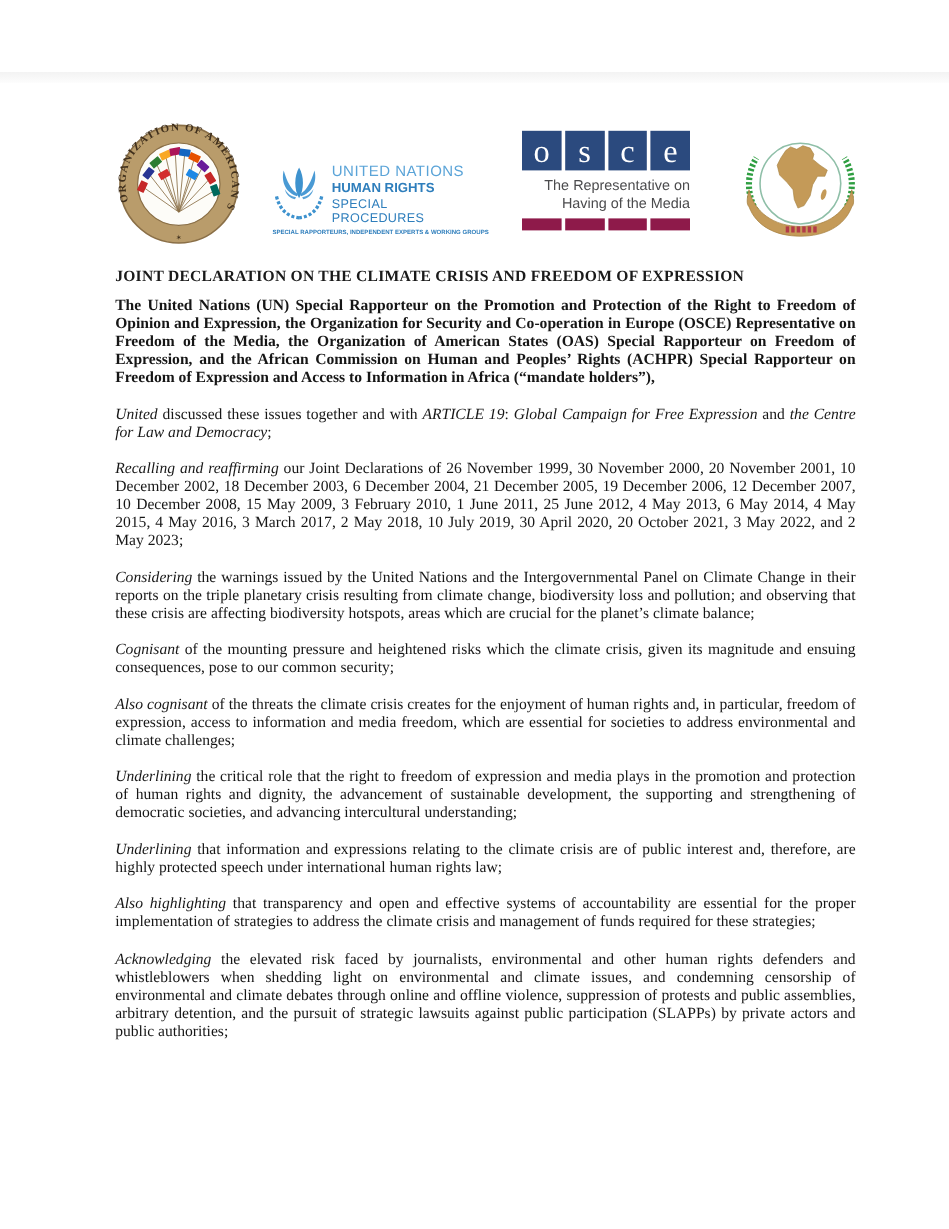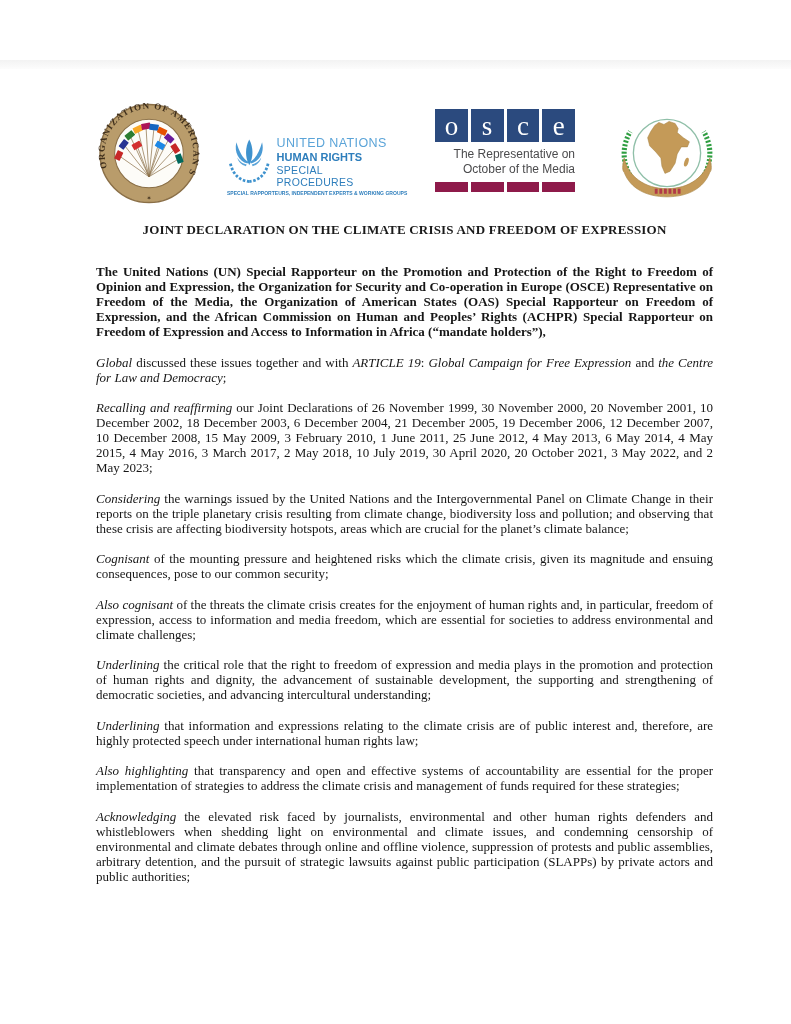--- a/index.html
+++ b/index.html
@@ -40,22 +40,22 @@
   .osce-caption {
     font-family:"Liberation Sans", sans-serif; font-size:12px; color:#4B4B4D;
     text-align:right; line-height:14.5px; margin:5px 0 6px;
   }
   .osce-bars { display:flex; gap:3px; }
   .osce-bar { flex:1; height:10px; background:#8E1A4A; }
 
   
   .content { position:absolute; top:222px; left:96px; width:617px; }
   .doc-title {
-    font-size:13px; font-weight:bold; text-align:center; letter-spacing:.2px;
-    margin-bottom:27px; line-height:15px;
+    font-size:13px; font-weight:bold; text-align:left; letter-spacing:.2px;
+    margin-bottom:9px; line-height:15px;
   }
   .para {
     font-size:13px; line-height:15px; text-align:justify; margin-bottom:15.5px;
     color:#161616;
   }
   .para.lead { font-weight:bold; }
   .it { font-style:italic; }
   .bd { font-weight:bold; }
 </style>
 </head>
@@ -131,21 +131,21 @@
 
     <div class="logo logo-osce">
       <div class="osce-squares">
         <div class="osce-sq">o</div>
         <div class="osce-sq">s</div>
         <div class="osce-sq">c</div>
         <div class="osce-sq">e</div>
       </div>
       <div class="osce-caption">
         <div>The Representative on</div>
-        <div>October of the Media</div>
+        <div>Having of the Media</div>
       </div>
       <div class="osce-bars">
         <div class="osce-bar"></div>
           <div class="osce-bar"></div>
           <div class="osce-bar"></div>
           <div class="osce-bar"></div>
       </div>
     </div>
 
     <div class="logo logo-au">
@@ -165,21 +165,21 @@
             <rect x="62.5" y="82" width="2.8" height="5"></rect>
         </g>
       </svg>
     </div>
   </div>
 
   <div class="content">
     <div class="doc-title">JOINT DECLARATION ON THE CLIMATE CRISIS AND FREEDOM OF EXPRESSION</div>
     <div>
         <p class="para lead"><span class="bd">The United Nations (UN) Special Rapporteur on the Promotion and Protection of the Right to Freedom of Opinion and Expression, the Organization for Security and Co-operation in Europe (OSCE) Representative on Freedom of the Media, the Organization of American States (OAS) Special Rapporteur on Freedom of Expression, and the African Commission on Human and Peoples’ Rights (ACHPR) Special Rapporteur on Freedom of Expression and Access to Information in Africa (“mandate holders”),</span></p>
-        <p class="para"><span class="it">Global</span><span> discussed these issues together and with </span><span class="it">ARTICLE 19</span><span>: </span><span class="it">Global Campaign for Free Expression</span><span> and </span><span class="it">the Centre for Law and Democracy</span><span>;</span></p>
+        <p class="para"><span class="it">United</span><span> discussed these issues together and with </span><span class="it">ARTICLE 19</span><span>: </span><span class="it">Global Campaign for Free Expression</span><span> and </span><span class="it">the Centre for Law and Democracy</span><span>;</span></p>
         <p class="para"><span class="it">Recalling and reaffirming</span><span> our Joint Declarations of 26 November 1999, 30 November 2000, 20 November 2001, 10 December 2002, 18 December 2003, 6 December 2004, 21 December 2005, 19 December 2006, 12 December 2007, 10 December 2008, 15 May 2009, 3 February 2010, 1 June 2011, 25 June 2012, 4 May 2013, 6 May 2014, 4 May 2015, 4 May 2016, 3 March 2017, 2 May 2018, 10 July 2019, 30 April 2020, 20 October 2021, 3 May 2022, and 2 May 2023;</span></p>
         <p class="para"><span class="it">Considering</span><span> the warnings issued by the United Nations and the Intergovernmental Panel on Climate Change in their reports on the triple planetary crisis resulting from climate change, biodiversity loss and pollution; and observing that these crisis are affecting biodiversity hotspots, areas which are crucial for the planet’s climate balance;</span></p>
         <p class="para"><span class="it">Cognisant</span><span> of the mounting pressure and heightened risks which the climate crisis, given its magnitude and ensuing consequences, pose to our common security;</span></p>
         <p class="para"><span class="it">Also cognisant</span><span> of the threats the climate crisis creates for the enjoyment of human rights and, in particular, freedom of expression, access to information and media freedom, which are essential for societies to address environmental and climate challenges;</span></p>
         <p class="para"><span class="it">Underlining</span><span> the critical role that the right to freedom of expression and media plays in the promotion and protection of human rights and dignity, the advancement of sustainable development, the supporting and strengthening of democratic societies, and advancing intercultural understanding;</span></p>
         <p class="para"><span class="it">Underlining</span><span> that information and expressions relating to the climate crisis are of public interest and, therefore, are highly protected speech under international human rights law;</span></p>
         <p class="para"><span class="it">Also highlighting</span><span> that transparency and open and effective systems of accountability are essential for the proper implementation of strategies to address the climate crisis and management of funds required for these strategies;</span></p>
         <p class="para"><span class="it">Acknowledging</span><span> the elevated risk faced by journalists, environmental and other human rights defenders and whistleblowers when shedding light on environmental and climate issues, and condemning censorship of environmental and climate debates through online and offline violence, suppression of protests and public assemblies, arbitrary detention, and the pursuit of strategic lawsuits against public participation (SLAPPs) by private actors and public authorities;</span></p>
       </div>
   </div>

